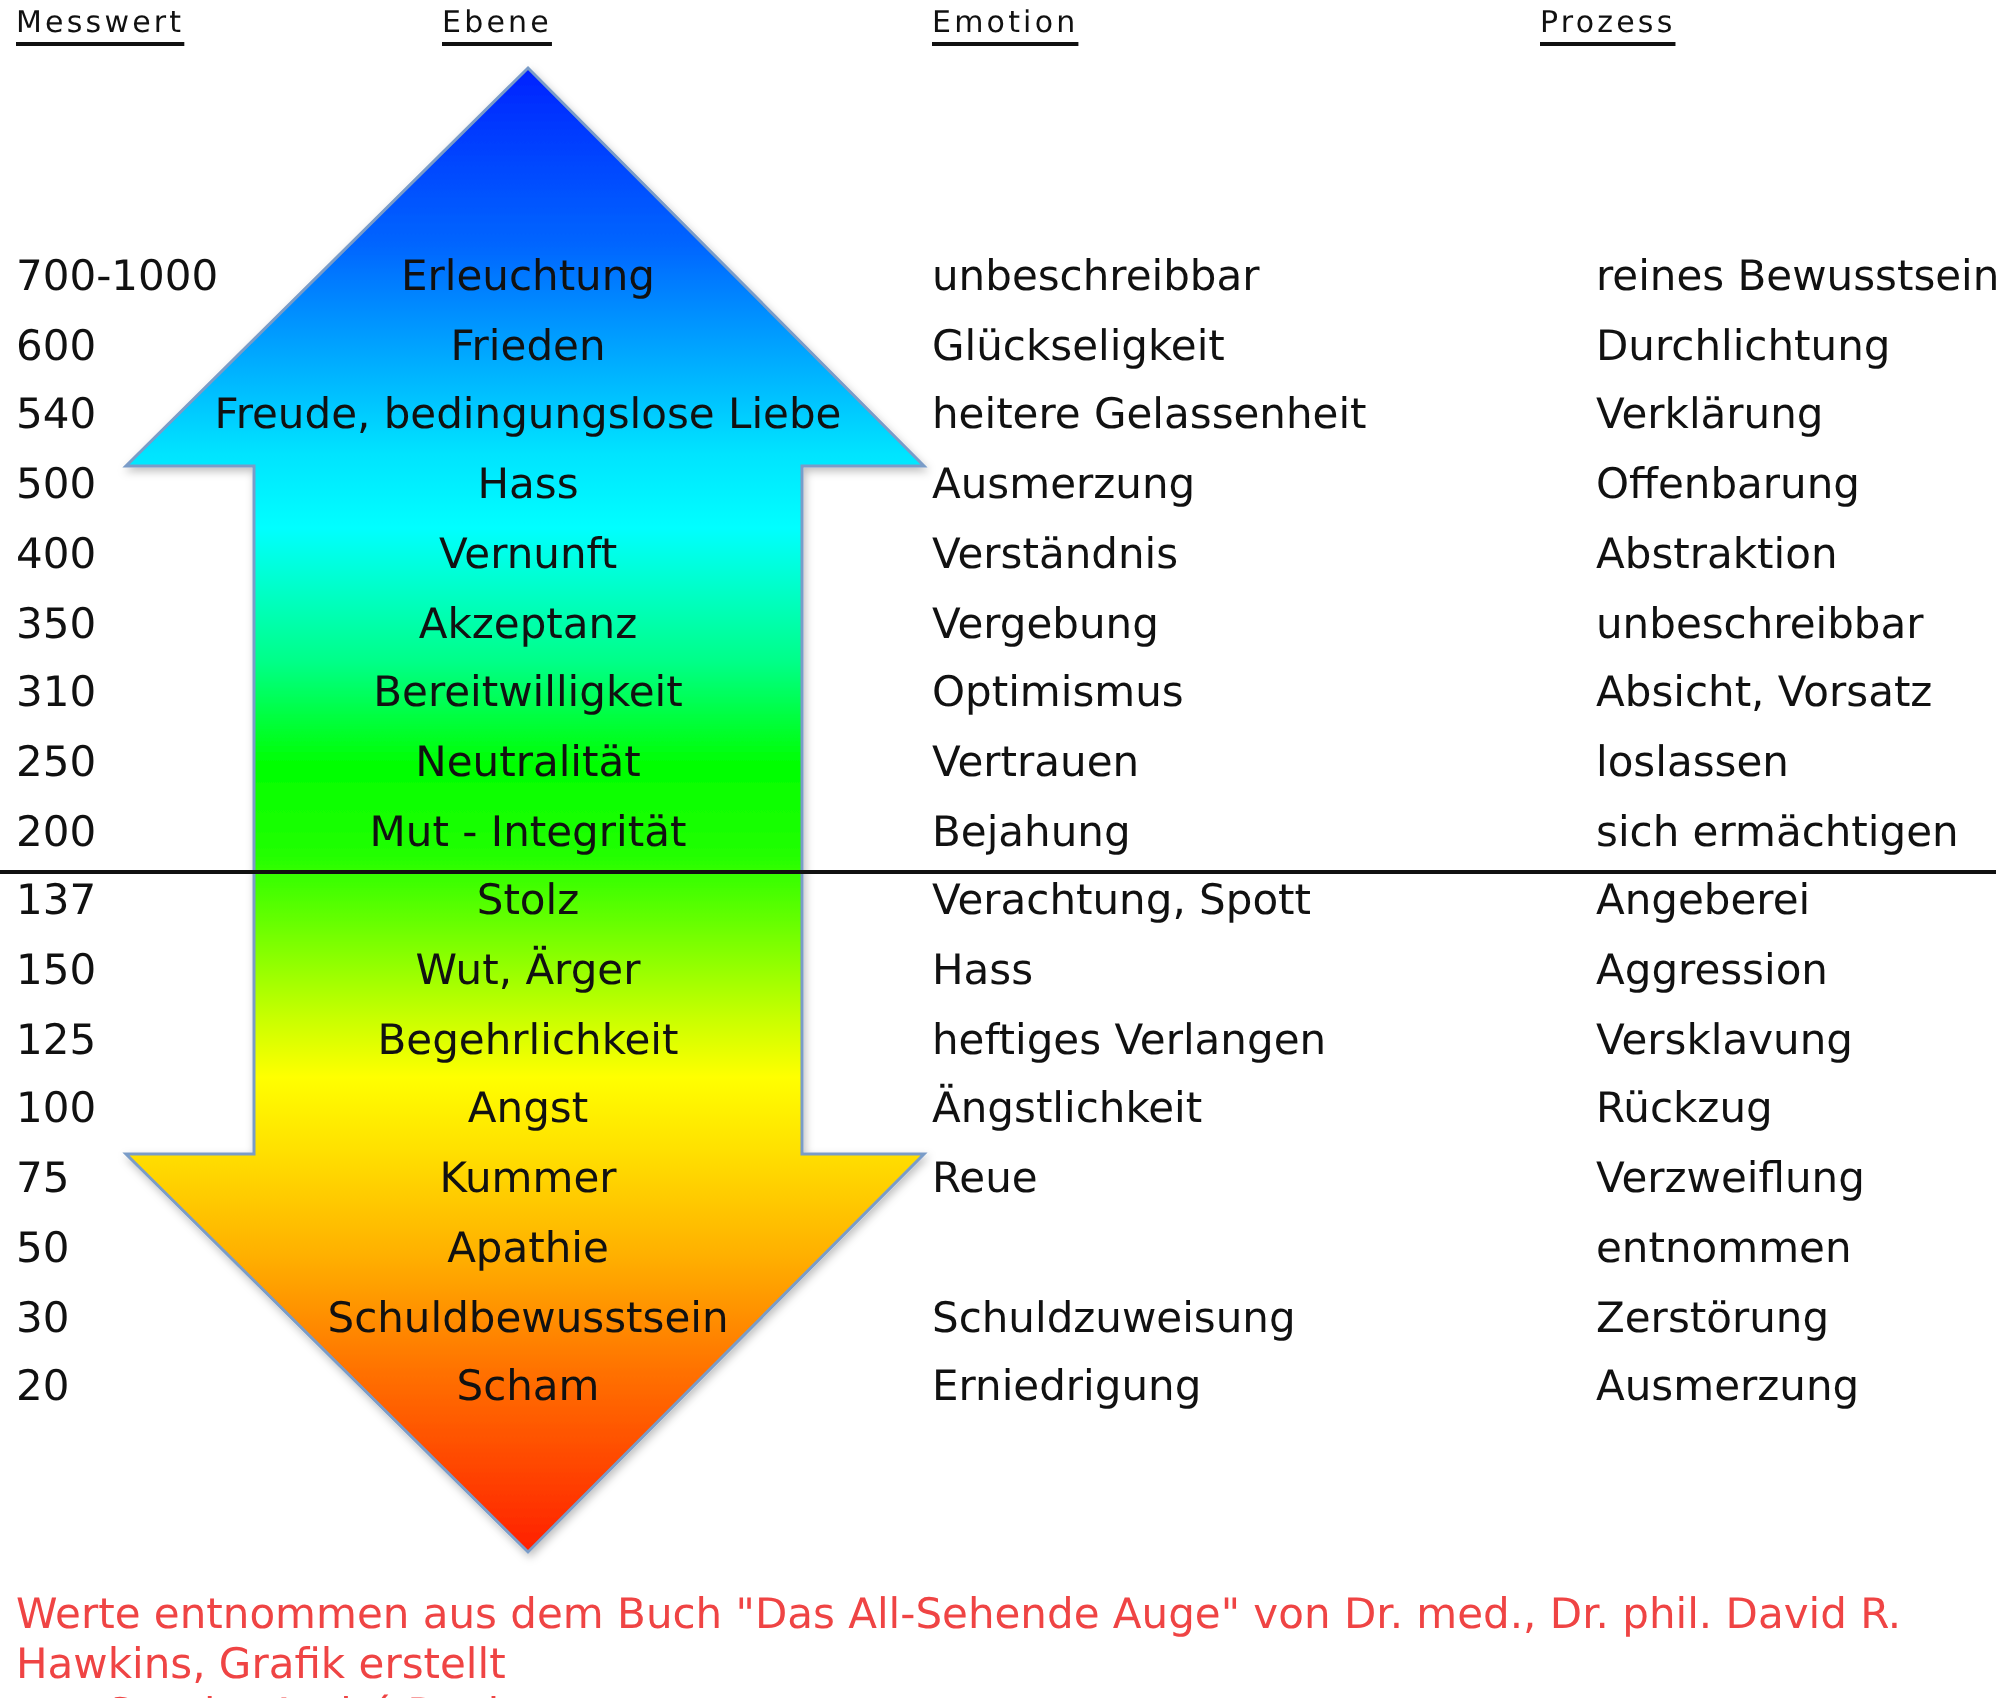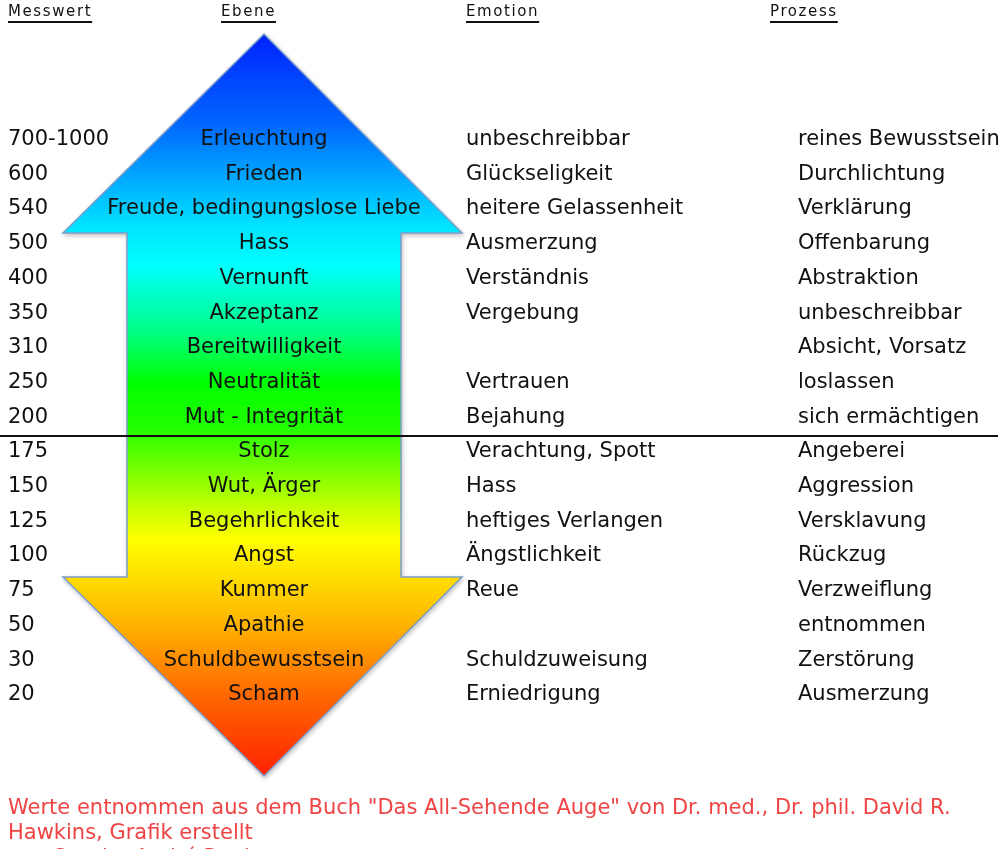--- a/index.html
+++ b/index.html
@@ -83,36 +83,37 @@
     </div>
     <div class="row" style="top: 294.5px;">
       <div class="cell c-val">350</div>
       <div class="cell c-ebene">Akzeptanz</div>
       <div class="cell c-emo">Vergebung</div>
       <div class="cell c-proz">unbeschreibbar</div>
     </div>
     <div class="row" style="top: 329.2px;">
       <div class="cell c-val">310</div>
       <div class="cell c-ebene">Bereitwilligkeit</div>
+      <div class="cell c-emo">Optimismus</div>
       <div class="cell c-proz">Absicht, Vorsatz</div>
     </div>
     <div class="row" style="top: 363.9px;">
       <div class="cell c-val">250</div>
       <div class="cell c-ebene">Neutralität</div>
       <div class="cell c-emo">Vertrauen</div>
       <div class="cell c-proz">loslassen</div>
     </div>
     <div class="row" style="top: 398.6px; text-align: right;">
       <div class="cell c-val">200</div>
       <div class="cell c-ebene">Mut - Integrität</div>
       <div class="cell c-emo">Bejahung</div>
       <div class="cell c-proz">sich ermächtigen</div>
     </div>
     <div class="row" style="top: 433.3px;">
-      <div class="cell c-val">175</div>
+      <div class="cell c-val">137</div>
       <div class="cell c-ebene">Stolz</div>
       <div class="cell c-emo">Verachtung, Spott</div>
       <div class="cell c-proz">Angeberei</div>
     </div>
     <div class="row" style="top: 468px;">
       <div class="cell c-val">150</div>
       <div class="cell c-ebene">Wut, Ärger</div>
       <div class="cell c-emo">Hass</div>
       <div class="cell c-proz">Aggression</div>
     </div>

